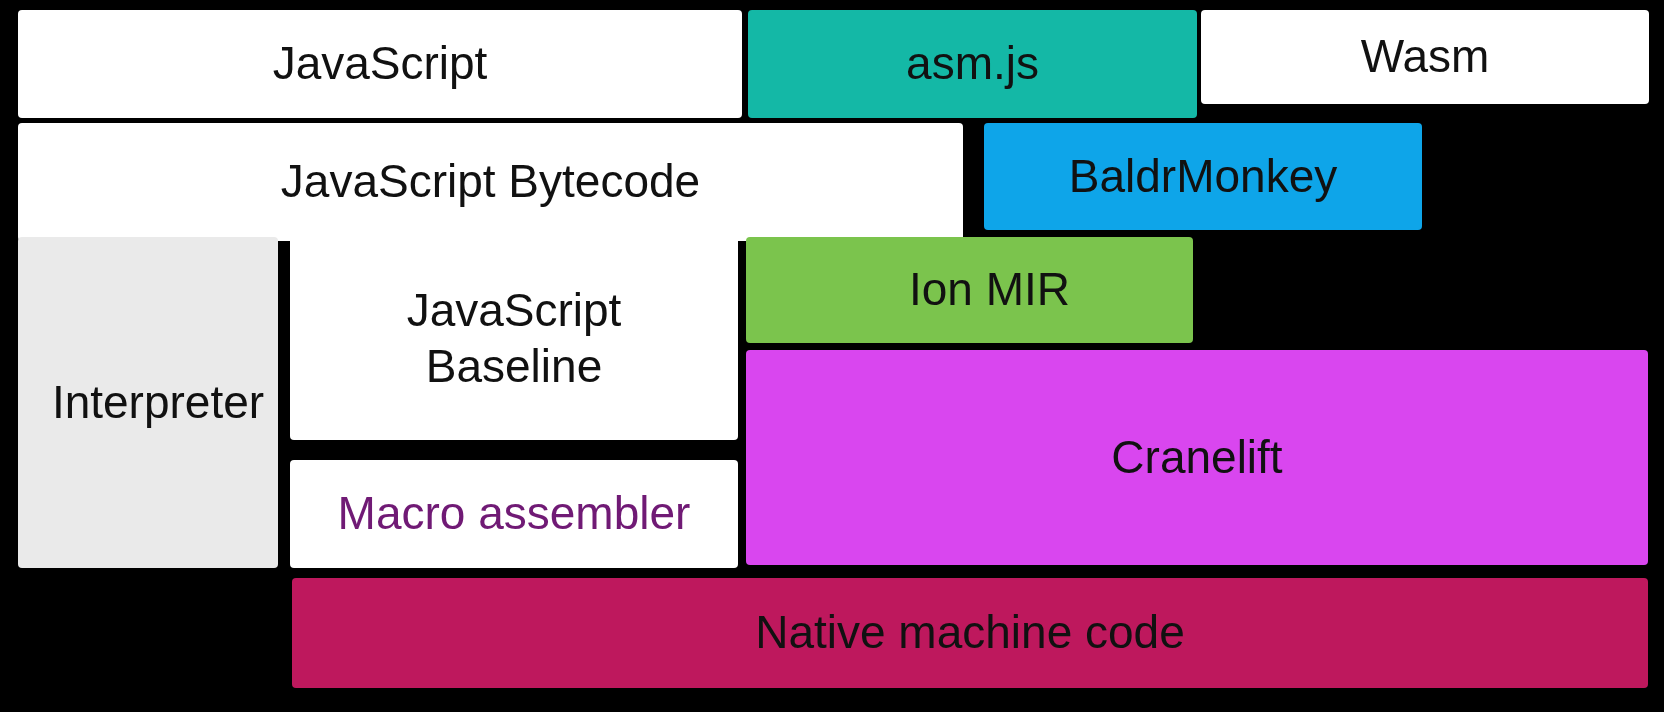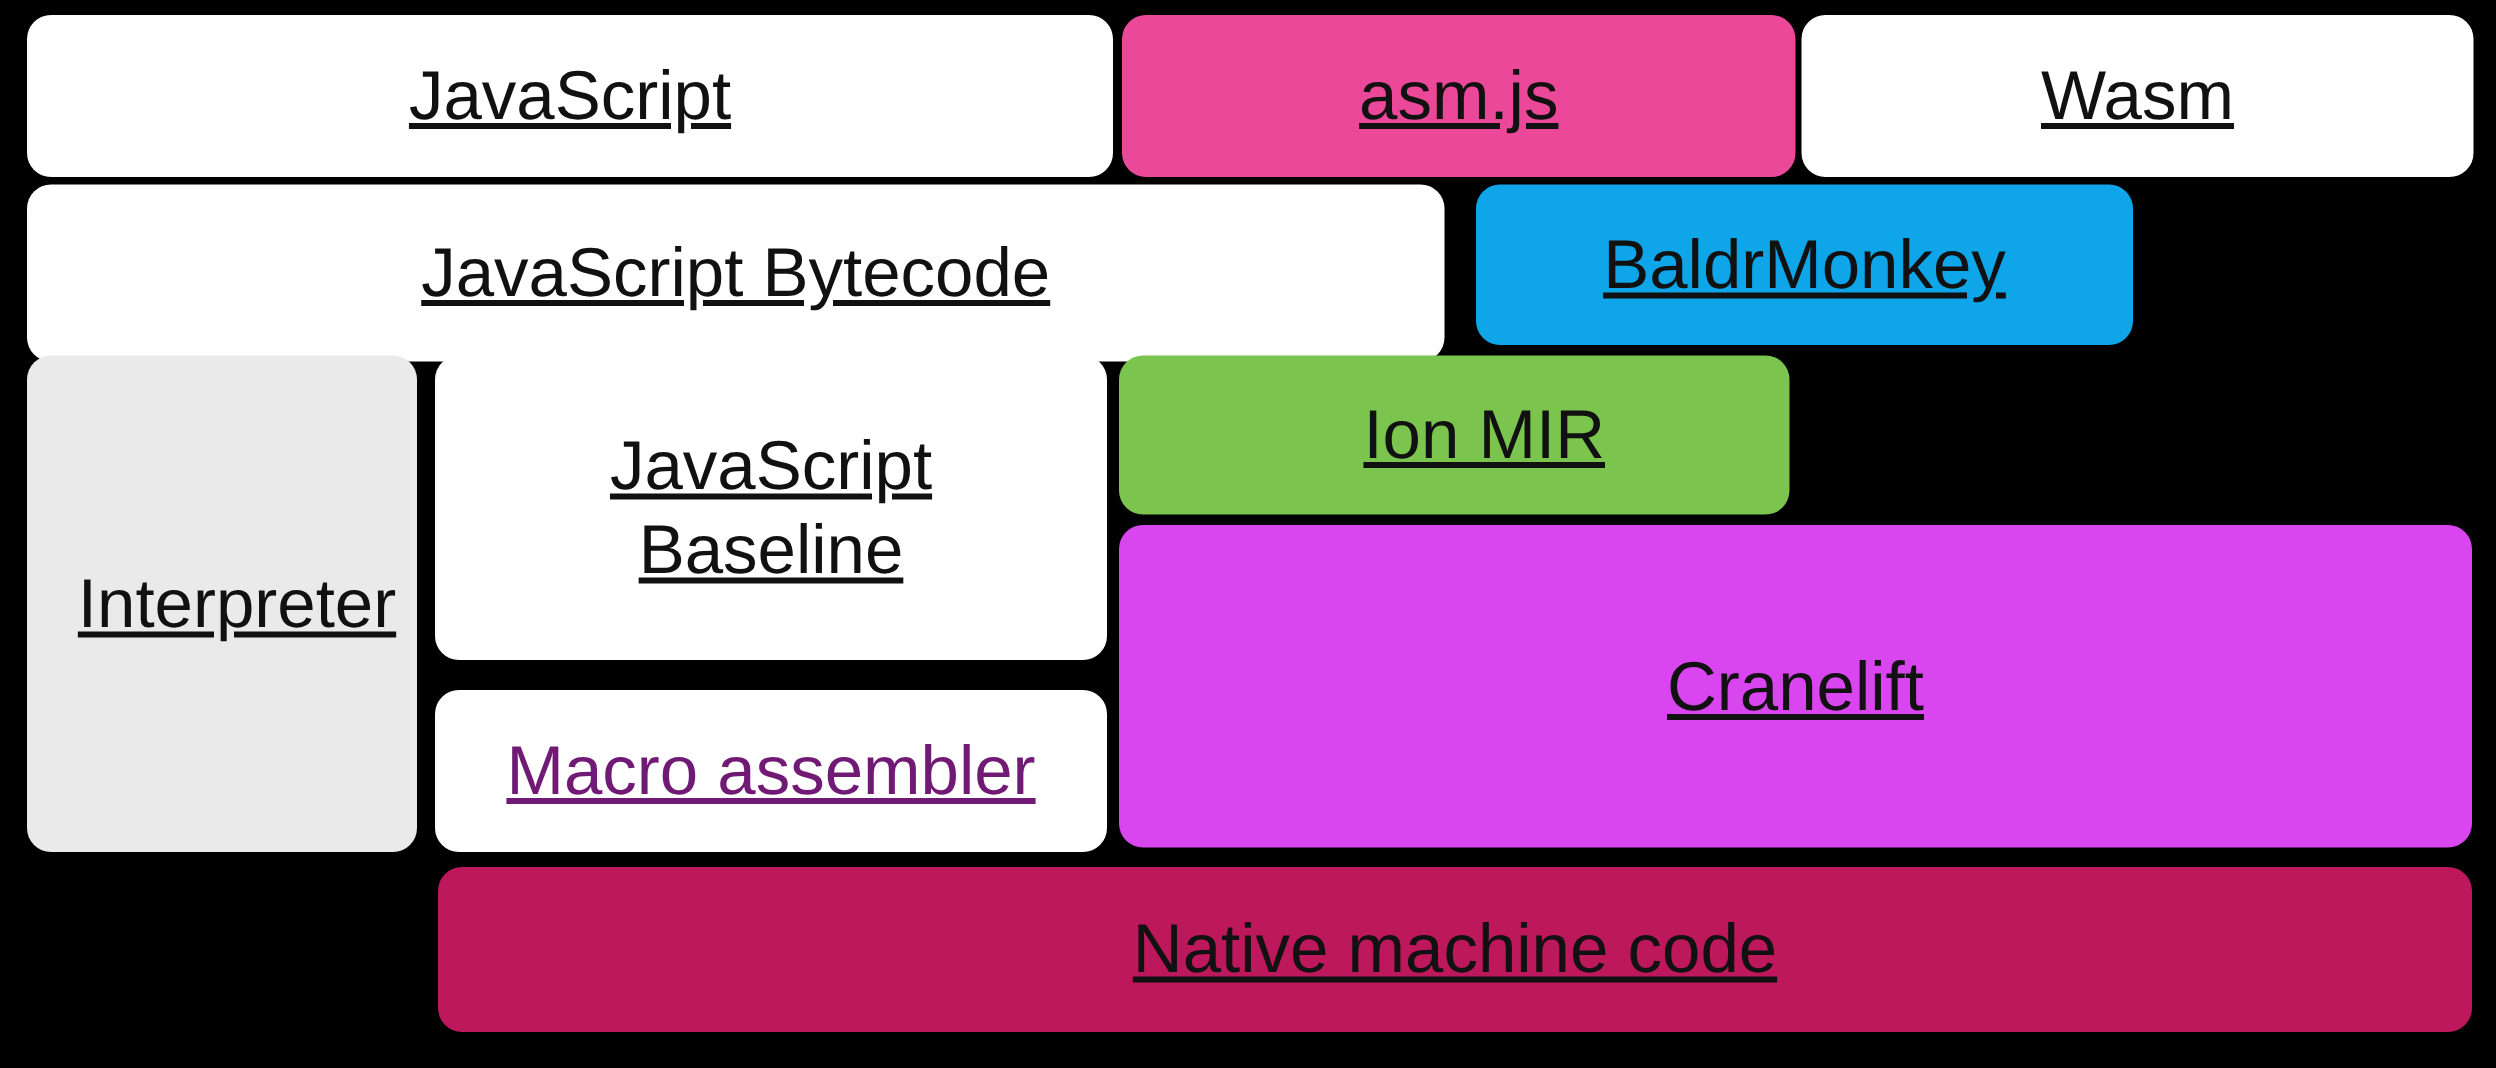--- a/index.html
+++ b/index.html
@@ -10,56 +10,55 @@
   .stage {
     position: relative;
     width: 1664px;
     height: 712px;
     background: #000000;
     overflow: hidden;
     font-family: "Liberation Sans", sans-serif;
   }
   .node {
     position: absolute;
-    border-radius: 16px;
+    border-radius: 4px;
     background: #ffffff;
     color: #111111;
     display: flex;
     align-items: center;
     justify-content: center;
     text-align: center;
     font-size: 46px;
     line-height: 1.2;
     white-space: pre-line;
     box-sizing: border-box;
-    text-decoration: underline;
   }
   
   #node-javascript  { left: 18px;   top: 10px;  width: 724px;  height: 108px; }
   #node-asmjs       { left: 748px;  top: 10px;  width: 449px;  height: 108px; }
-  #node-wasm        { left: 1201px; top: 10px;  width: 448px;  height: 108px; align-items: center; }
+  #node-wasm        { left: 1201px; top: 10px;  width: 448px;  height: 94px; align-items: center; }
   #node-bytecode    { left: 18px;   top: 123px; width: 945px;  height: 118px; }
   #node-baldrmonkey { left: 984px;  top: 123px; width: 438px;  height: 107px; }
   #node-interpreter { left: 18px;   top: 237px; width: 260px;  height: 331px; padding-left: 20px; }
   #node-baseline    { left: 290px;  top: 237px; width: 448px;  height: 203px; }
   #node-ionmir      { left: 746px;  top: 237px; width: 447px;  height: 106px; padding-left: 40px; }
   #node-cranelift   { left: 746px;  top: 350px; width: 902px;  height: 215px; }
   #node-macro       { left: 290px;  top: 460px; width: 448px;  height: 108px; }
   #node-native      { left: 292px;  top: 578px; width: 1356px; height: 110px; }
 </style>
 </head>
 <body>
 
 <div class="stage" style="background: rgb(0, 0, 0);">
 
   <div class="node" id="node-javascript" style="background: rgb(255, 255, 255); color: rgb(17, 17, 17);">
     <span>JavaScript</span>
   </div>
 
-  <div class="node" id="node-asmjs" style="background: #ec4899; color: rgb(17, 17, 17);">
+  <div class="node" id="node-asmjs" style="background: #14b8a6; color: rgb(17, 17, 17);">
     <span>asm.js</span>
   </div>
 
   <div class="node" id="node-wasm" style="background: rgb(255, 255, 255); color: rgb(17, 17, 17);">
     <span>Wasm</span>
   </div>
 
   <div class="node" id="node-bytecode" style="background: rgb(255, 255, 255); color: rgb(17, 17, 17);">
     <span>JavaScript Bytecode</span>
   </div>

